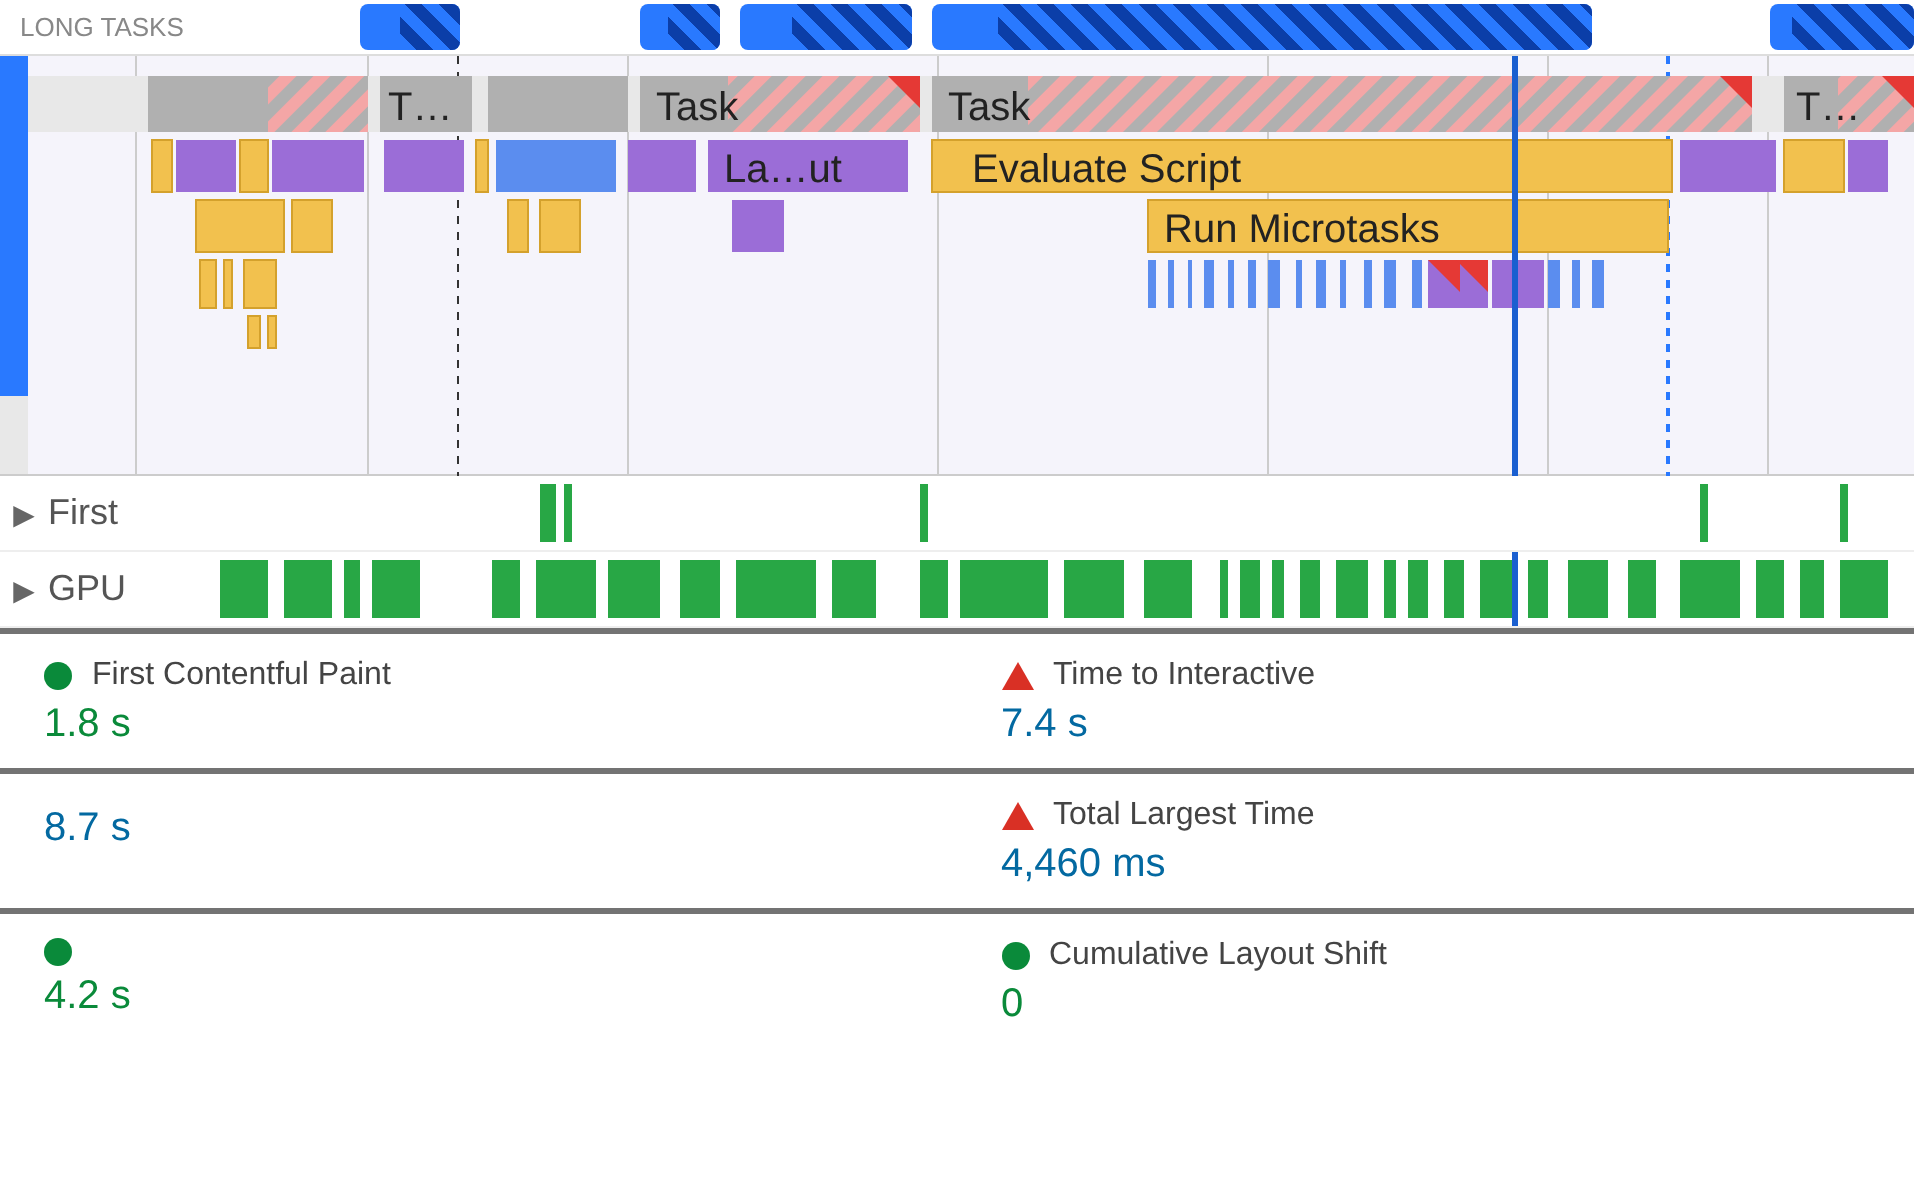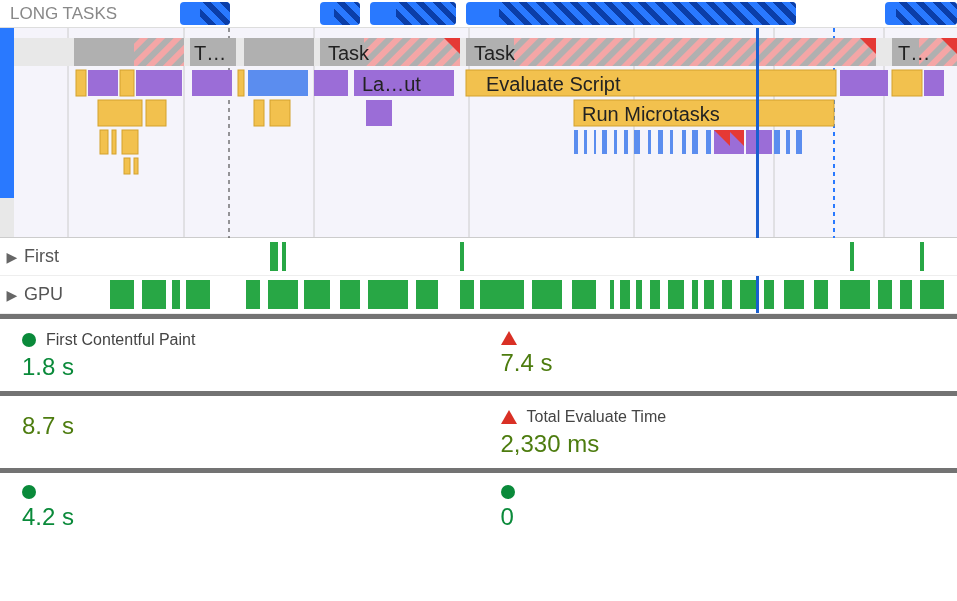--- a/index.html
+++ b/index.html
@@ -1,18 +1,18 @@
 <!DOCTYPE html>
 <html><head>
 <meta charset="utf-8">
 <style>
 * { margin:0; padding:0; box-sizing:border-box; }
 body { width:957px; height:601px; font-family:-apple-system,Helvetica,Arial,sans-serif; background:#fff; overflow:hidden; }
 .longtasks-row{display:flex;align-items:center;height:28px;position:relative;border-bottom:1px solid #ddd;}
-.longtasks-row .lbl{color:#888;font-size:17px;padding-left:10px;width:180px;}
+.longtasks-row .lbl{color:#888;font-size:13px;padding-left:10px;width:180px;}
 .lt-bars{position:absolute;left:180px;right:0;top:2px;bottom:2px;}
 .lt-bar{position:absolute;top:0;bottom:0;background:#2979ff;border-radius:4px;overflow:hidden;}
 .lt-bar::after{content:"";position:absolute;top:0;bottom:0;right:0;left:var(--h,50%);background:repeating-linear-gradient(45deg,#2979ff 0 6px,#0b3ea8 6px 12px);}
 .flame{position:relative;height:210px;background:#f5f4fb;border-bottom:1px solid #ccc;}
 .flame .lgut{position:absolute;left:0;top:0;bottom:0;width:14px;background:#e8e8e8;}
 .flame .lgut .blue{position:absolute;left:0;top:0;width:14px;height:170px;background:#2979ff;}
 .flame svg{position:absolute;left:14px;top:0;}
 .task-bar{fill:#b0b0b0;}
 .task-stripe{fill:url(#redstripe);}
 .redtri{fill:#e53935;}
@@ -23,29 +23,29 @@
 .grid{stroke:#ccc;stroke-width:1;}
 .dash{stroke:#333;stroke-dasharray:4 4;}
 .bluedash{stroke:#2979ff;stroke-dasharray:4 4;stroke-width:2;}
 .channels{background:#fff;}
 .ch-row{position:relative;height:38px;border-bottom:1px solid #eee;display:flex;align-items:center;}
 .ch-row .disc{width:24px;text-align:center;color:#666;font-size:14px;cursor:pointer;}
 .ch-row .nm{font-size:18px;color:#555;width:70px;}
 .ticks{position:absolute;left:100px;right:0;top:4px;bottom:4px;}
 .tick{position:absolute;top:0;bottom:0;background:#28a745;}
 .metrics{display:grid;grid-template-columns:1fr 1fr;}
-.metric{padding:12px 18px 10px 22px;border-top:5px solid #737373;}
+.metric{padding:12px 18px 10px 22px;border-top:3px solid #737373;}
 .metric .hd{display:flex;align-items:center;gap:10px;font-size:16px;color:#444;}
-.metric .val{font-size:24px;margin-top:4px;}
+.metric .val{font-size:20px;margin-top:4px;}
 .ic{width:14px;height:14px;display:inline-block;}
 .ic.circle-g{background:#0a8a3a;border-radius:50%;}
 .ic.sq-o{background:#f5a623;}
 .ic.tri-r{width:0;height:0;border-left:8px solid transparent;border-right:8px solid transparent;border-bottom:14px solid #d93025;}
 .green{color:#0a8a3a;}
-.red{color:#4d7c0f;}
+.red{color:#0369a1;}
 .bluev{position:absolute;top:0;bottom:0;width:3px;background:#1a5fd0;z-index:5;}
 </style>
 </head>
 <body>
 
 <div class="longtasks-row">
   <span class="lbl">LONG TASKS</span>
   <div class="lt-bars">
     <div class="lt-bar" style="left:0px;width:50px;--h:40%"></div>
     <div class="lt-bar" style="left:140px;width:40px;--h:35%"></div>
@@ -211,38 +211,40 @@
   <div class="metric">
     <div class="hd">
         <span class="ic circle-g"></span>
         <span>First Contentful Paint</span>
       </div>
     <div class="val green">1.8 s</div>
   </div>
   <div class="metric">
     <div class="hd">
         <span class="ic tri-r"></span>
+        <span>Time to Interactive</span>
       </div>
     <div class="val red">7.4 s</div>
   </div>
   <div class="metric">
     <div class="val red">8.7 s</div>
   </div>
   <div class="metric">
     <div class="hd">
         <span class="ic tri-r"></span>
-        <span>Total Evaluate Time</span>
-      </div>
-    <div class="val red">2,330 ms</div>
+        <span>Total Largest Time</span>
+      </div>
+    <div class="val red">4,460 ms</div>
   </div>
   <div class="metric">
     <div class="hd">
         <span class="ic circle-g"></span>
       </div>
     <div class="val green">4.2 s</div>
   </div>
   <div class="metric">
     <div class="hd">
         <span class="ic circle-g"></span>
+        <span>Cumulative Layout Shift</span>
       </div>
     <div class="val green">0</div>
   </div>
 </div>
 
 </body></html>

